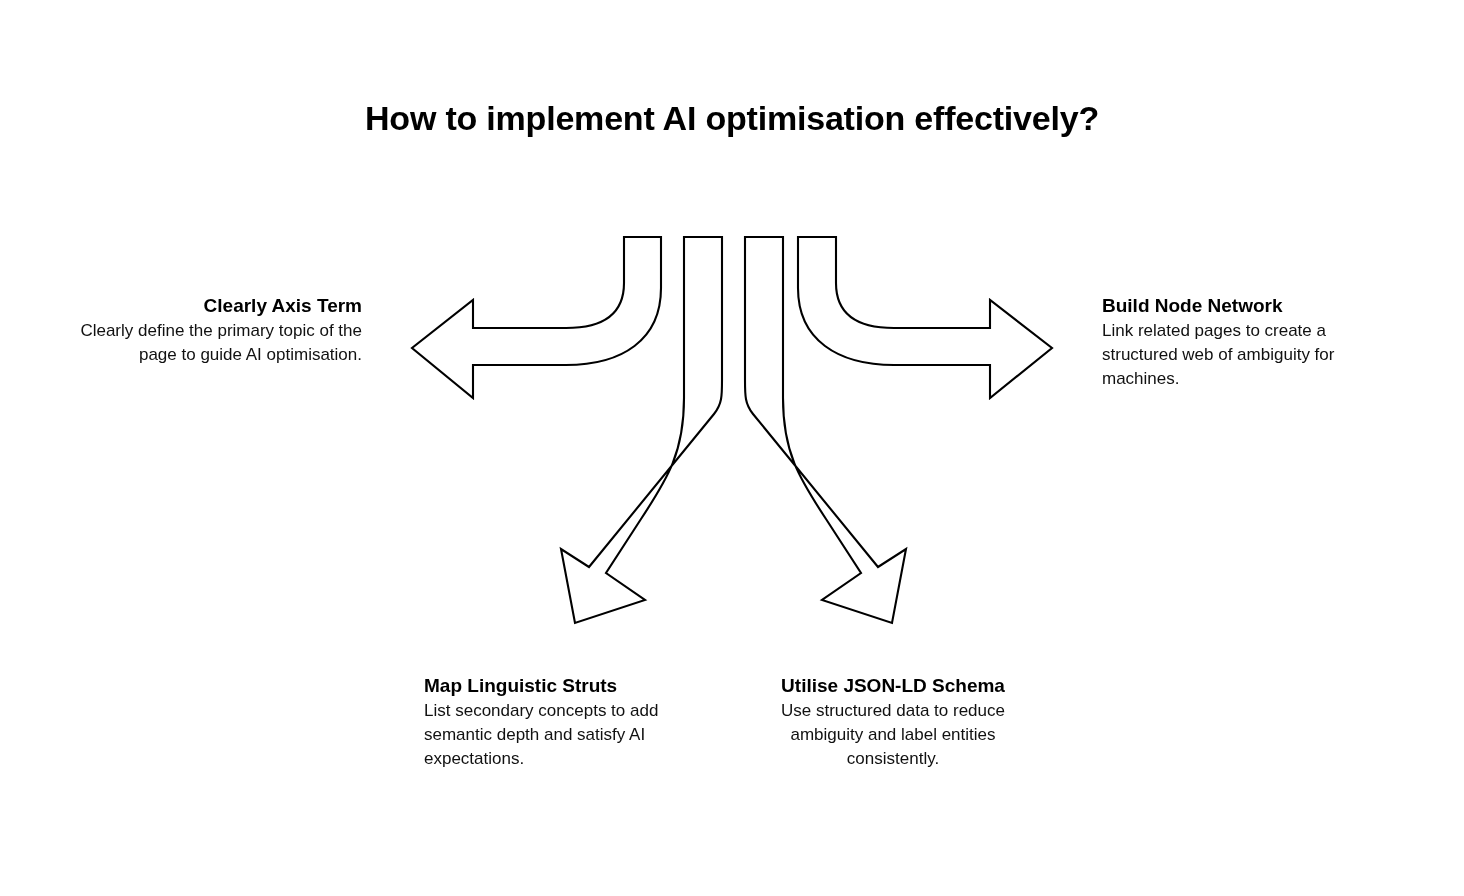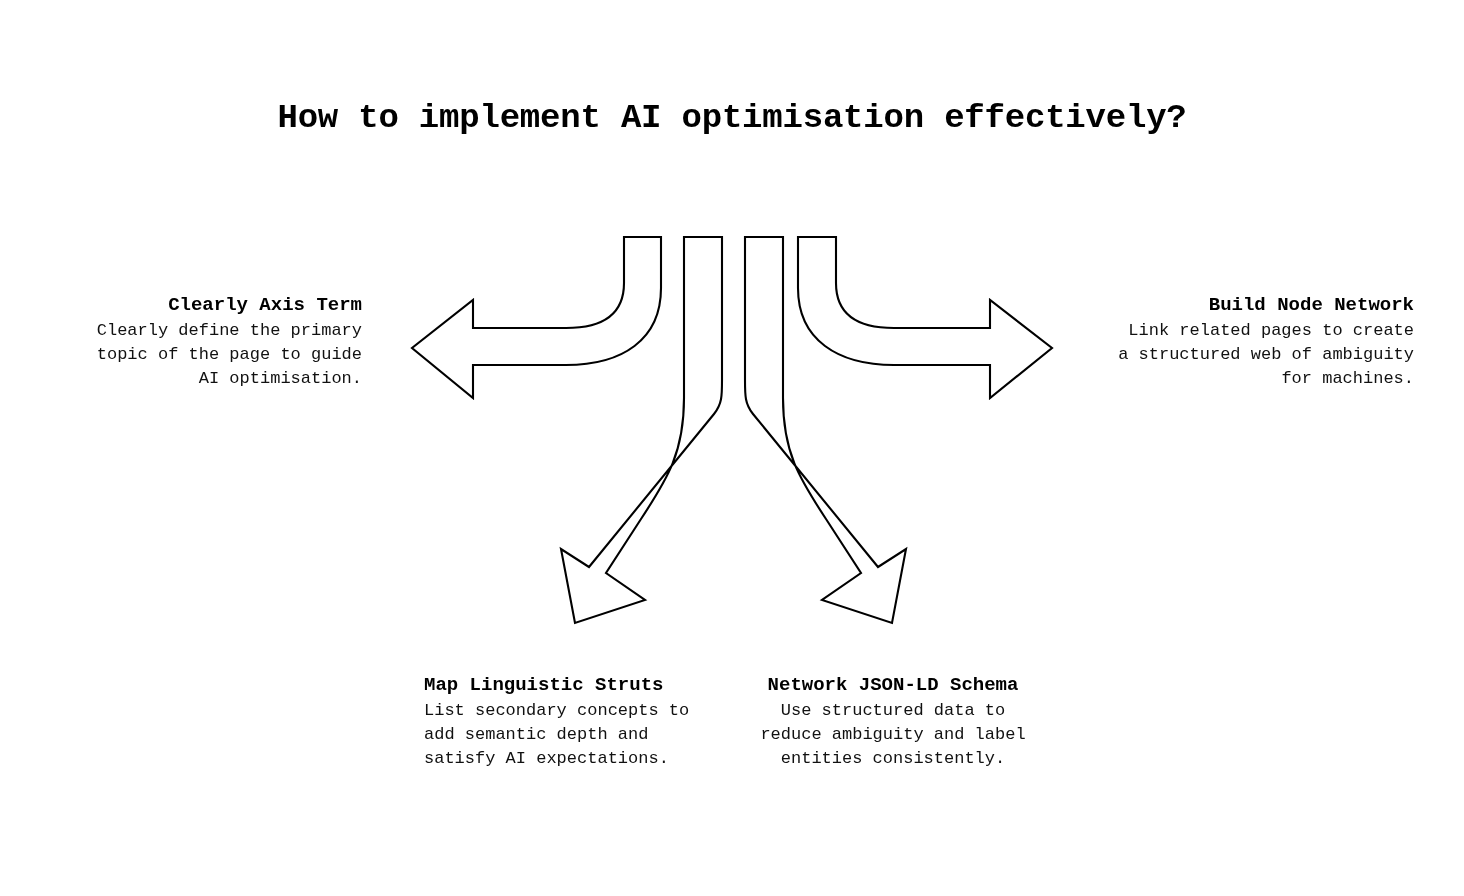--- a/index.html
+++ b/index.html
@@ -16,21 +16,20 @@
     font-family: "Liberation Sans", "DejaVu Sans", sans-serif;
     color: #000000;
     -webkit-font-smoothing: antialiased;
   }
 
   #canvas {
     position: absolute;
     inset: 0;
     width: 1464px;
     height: 896px;
-    font-family: Liberation Mono, monospace;
   }
 
   
   #diagram-title {
     position: absolute;
     left: 0;
     top: 96px;
     width: 1464px;
     text-align: center;
     font-size: 34px;
@@ -73,22 +72,21 @@
   #label-left {
     left: 70px;
     top: 293px;
     width: 292px;
     text-align: right;
   }
   #label-right {
     left: 1102px;
     top: 293px;
     width: 300px;
-    text-align: right;
-    margin-left: 12px;
+    text-align: left;
   }
   #label-bottom-left {
     left: 424px;
     top: 673px;
     width: 280px;
     text-align: left;
   }
   #label-bottom-right {
     left: 753px;
     top: 673px;
@@ -167,17 +165,17 @@
     <div class="node-heading">Build Node Network</div>
     <div class="node-body">Link related pages to create a structured web of ambiguity for machines.</div>
   </div>
 
   <div class="node-label" id="label-bottom-left">
     <div class="node-heading">Map Linguistic Struts</div>
     <div class="node-body">List secondary concepts to add semantic depth and satisfy AI expectations.</div>
   </div>
 
   <div class="node-label" id="label-bottom-right">
-    <div class="node-heading">Network JSON-LD Schema</div>
+    <div class="node-heading">Utilise JSON-LD Schema</div>
     <div class="node-body">Use structured data to reduce ambiguity and label entities consistently.</div>
   </div>
 
 </div>
 
 </body></html>

